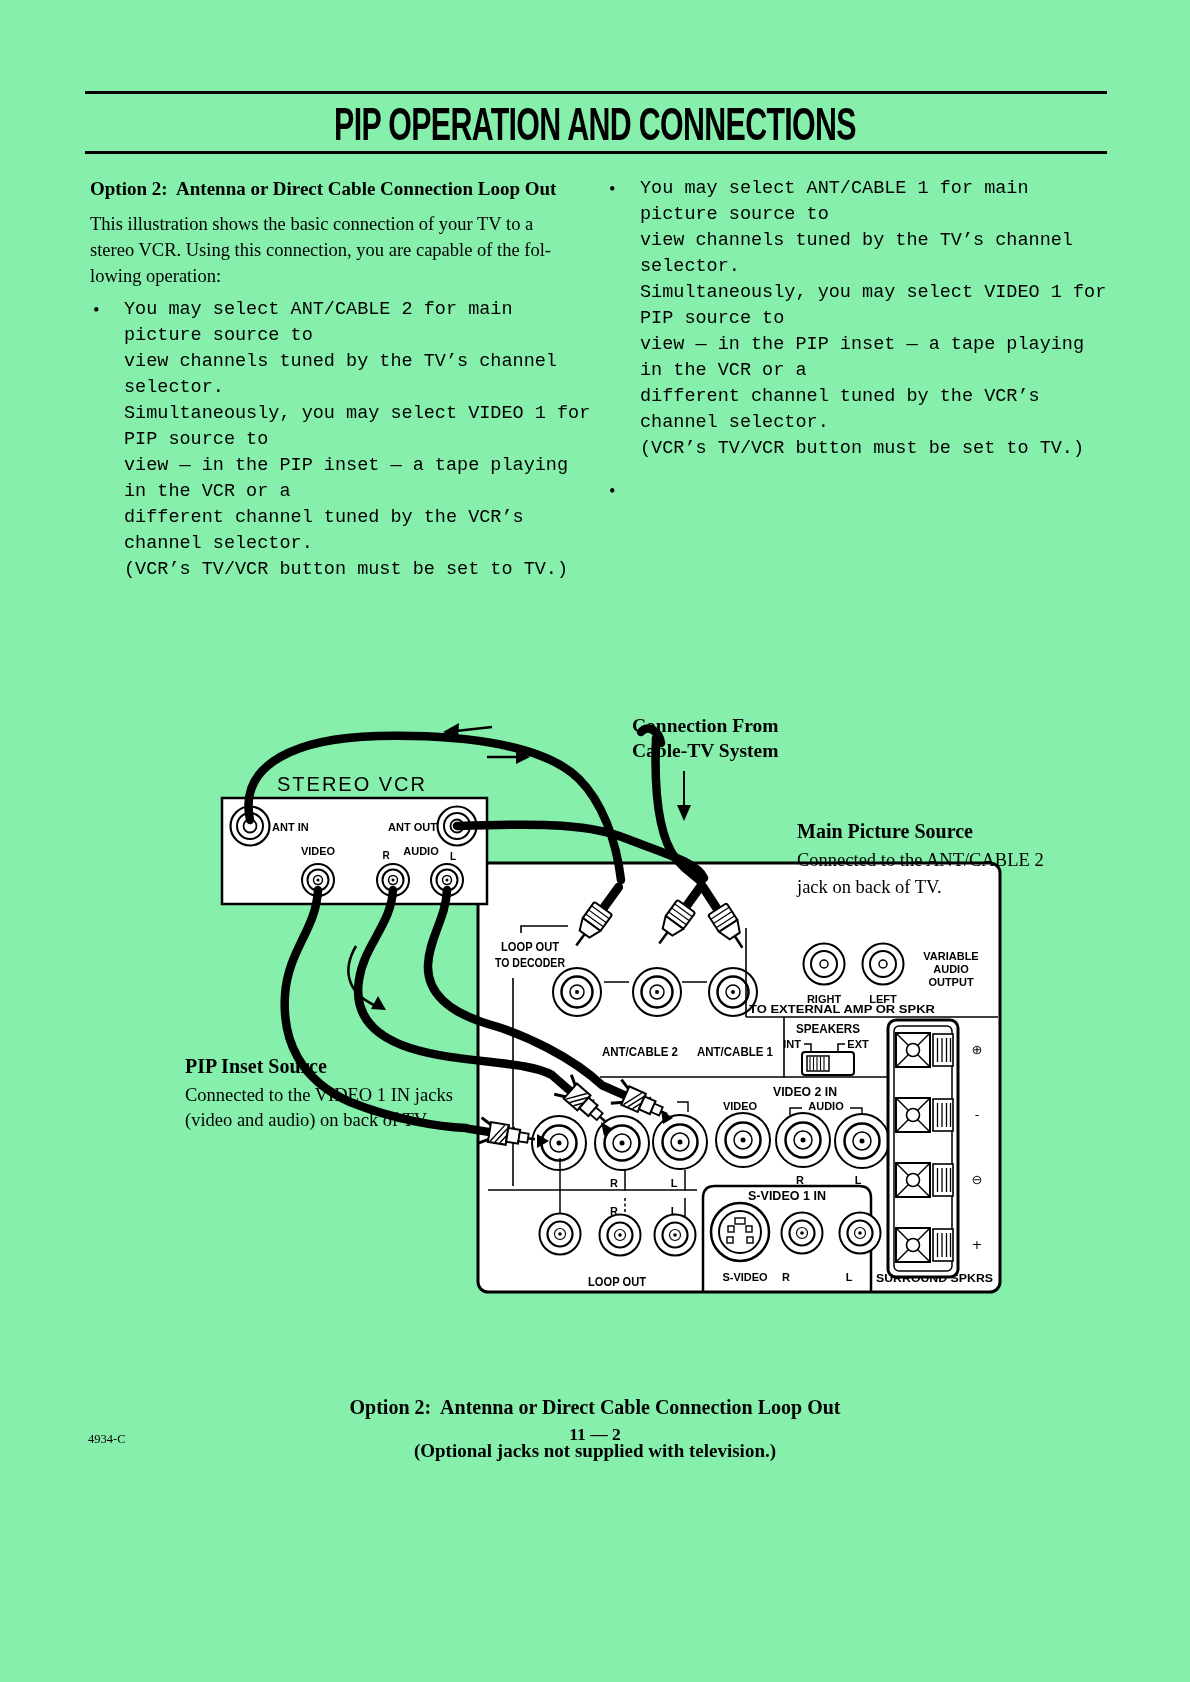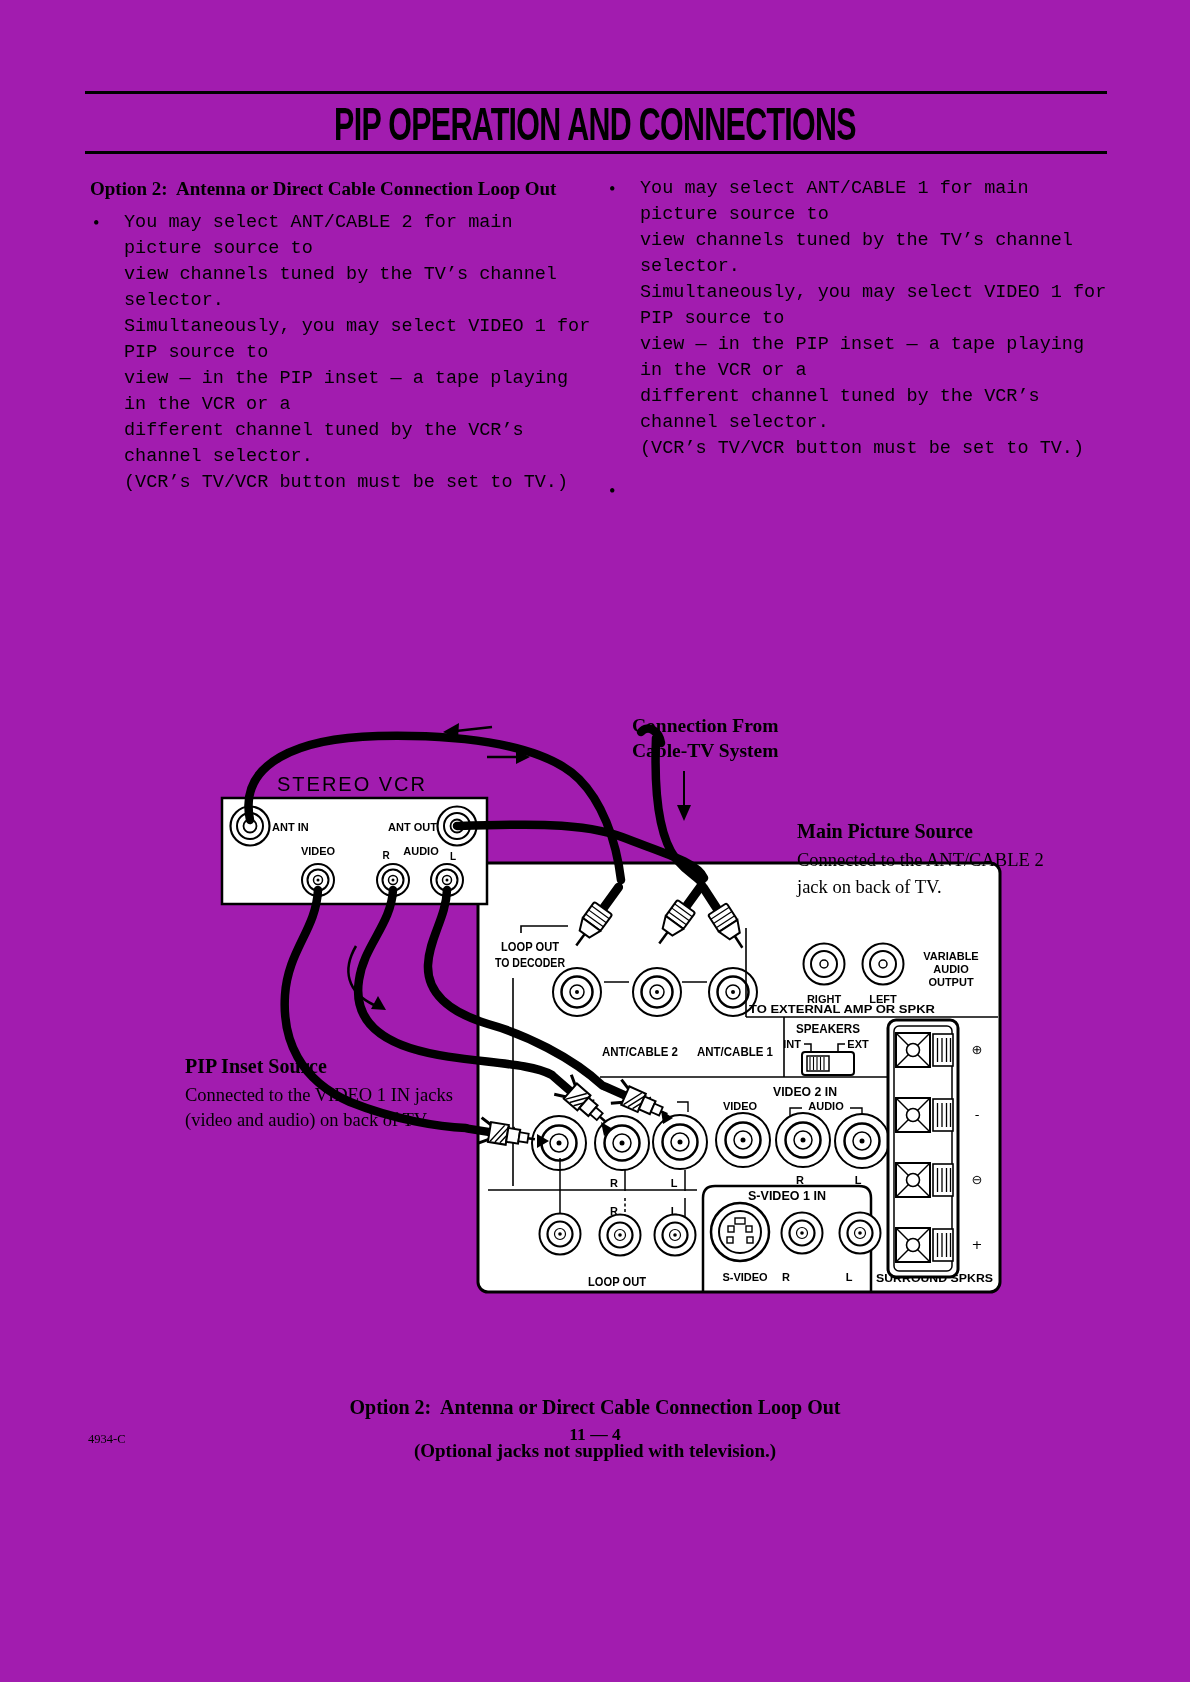--- a/index.html
+++ b/index.html
@@ -1,16 +1,16 @@
 <!DOCTYPE html>
 <html><head>
 <meta charset="utf-8">
 <style>
   html,body{margin:0;padding:0;background:#e8e8e8;}
-  .page{position:relative;width:1190px;height:1682px;background:#a21caf;margin:0 auto;
+  .page{position:relative;width:1190px;height:1682px;background:#86efac;margin:0 auto;
         font-family:"Liberation Serif",serif;color:#000;overflow:hidden;}
   .rule{position:absolute;left:85px;width:1022px;height:3px;background:#000;}
   .rule-top{top:91px;}
   .rule-bottom{top:151px;}
   .doc-title{position:absolute;left:0;top:97px;width:100%;text-align:center;
         font-family:"Liberation Sans",sans-serif;font-weight:bold;font-size:46px;
         letter-spacing:-1px;transform:scaleX(.66);transform-origin:center;white-space:nowrap;}
   .col{position:absolute;font-size:18.5px;line-height:26px;}
   .col-left{left:90px;top:176px;width:502px;}
   .col-right{left:606px;top:176px;width:502px;}
@@ -45,20 +45,23 @@
 <body>
 
 <div class="page">
 
   <div class="rule rule-top"></div>
   <div class="doc-title">PIP OPERATION AND CONNECTIONS</div>
   <div class="rule rule-bottom"></div>
 
   <div class="col col-left">
     <div class="sec-heading">Option 2:  Antenna or Direct Cable Connection Loop Out</div>
+    <div class="para">This illustration shows the basic connection of your TV to a
+stereo VCR. Using this connection, you are capable of the fol-
+lowing operation:</div>
     <div class="bullet-row">
       <div class="dot">•</div>
       <div class="txt">You may select ANT/CABLE 2 for main picture source to
 view channels tuned by the TV’s channel selector.
 Simultaneously, you may select VIDEO 1 for PIP source to
 view — in the PIP inset — a tape playing in the VCR or a
 different channel tuned by the VCR’s channel selector.
 (VCR’s TV/VCR button must be set to TV.)</div>
     </div>
   </div>
@@ -312,15 +315,15 @@
       <text x="185" y="433" class="serb">PIP Inset Source</text>
       <text x="185" y="461" class="ser">Connected to the VIDEO 1 IN jacks</text>
       <text x="185" y="486" class="ser">(video and audio) on back of TV.</text>
     </g>
   </svg>
 
   <div class="caption-1">Option 2:  Antenna or Direct Cable Connection Loop Out</div>
   <div class="caption-2">(Optional jacks not supplied with television.)</div>
 
   <div class="footer-code">4934-C</div>
-  <div class="footer-page">11 — 4</div>
+  <div class="footer-page">11 — 2</div>
 
 </div>
 
 </body></html>

